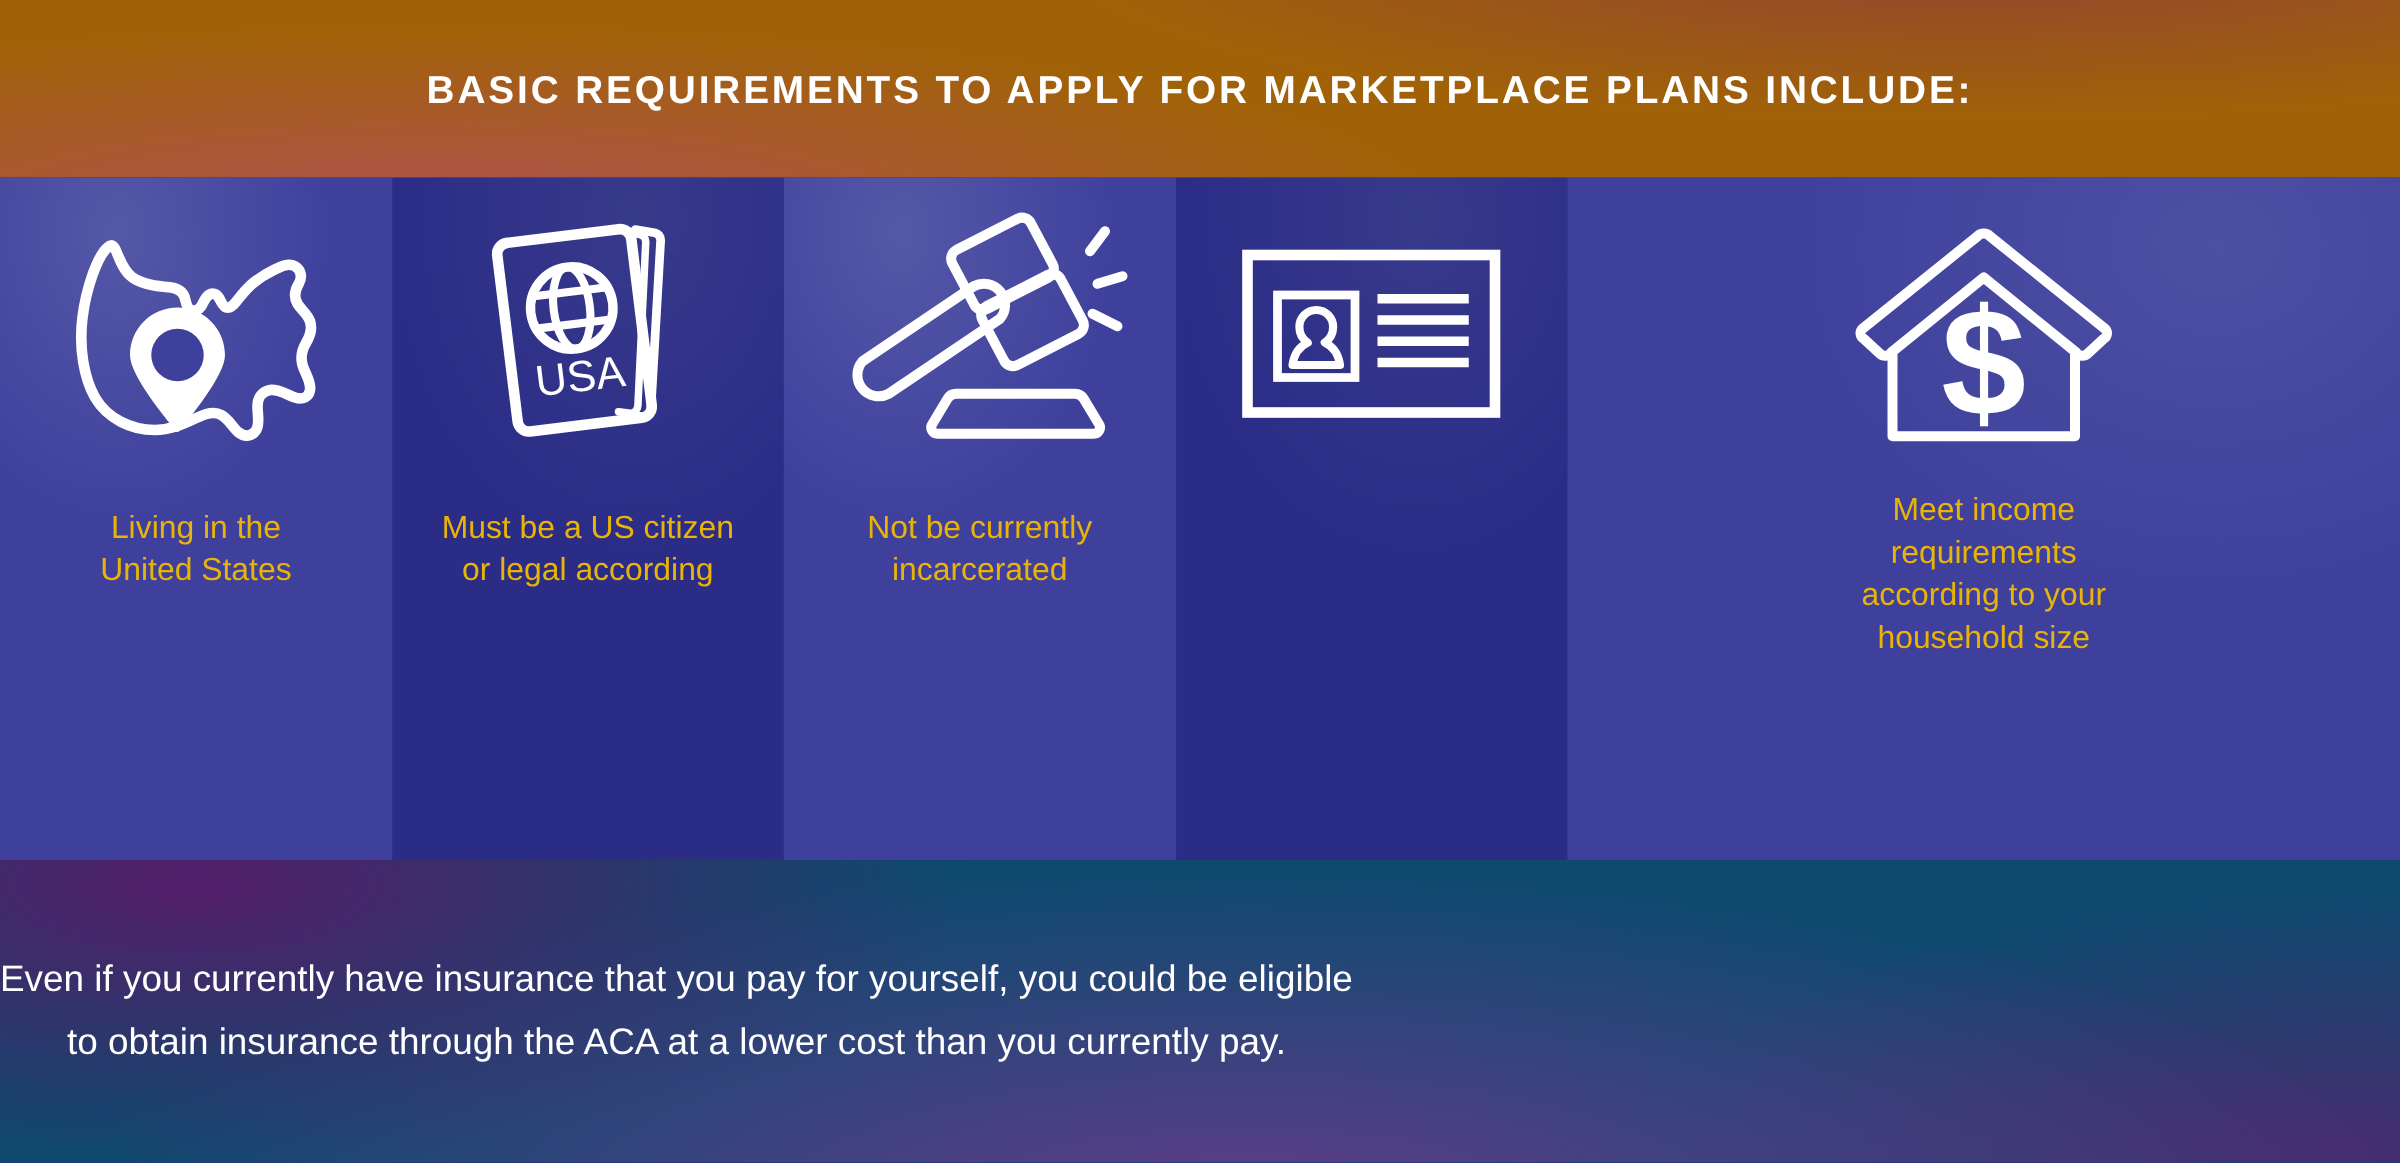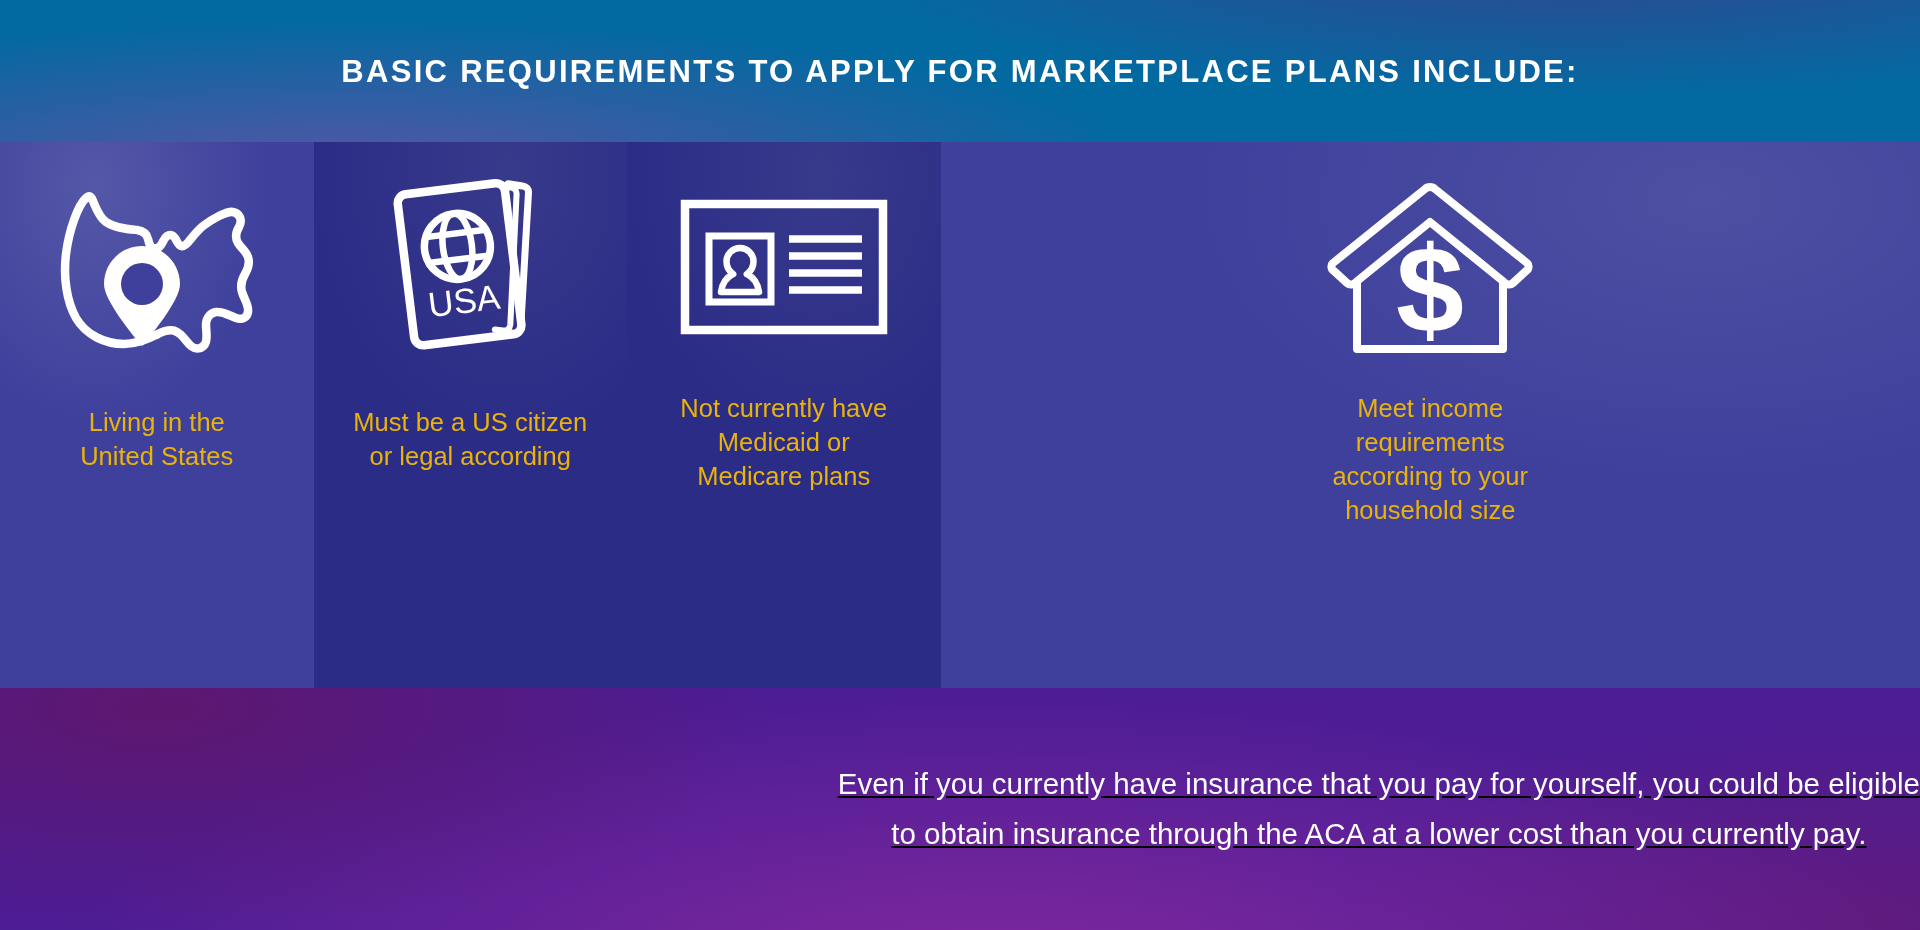--- a/index.html
+++ b/index.html
@@ -14,21 +14,21 @@
     position:relative;
     width:1920px; height:930px;
     display:flex; flex-direction:column;
   }
 
   
   .header {
     position:relative;
     height:142px;
     flex:0 0 142px;
-    background:#0369a1;
+    background:#a16207;
     display:flex; align-items:center; justify-content:center;
     overflow:hidden;
   }
   .header::before{
     content:"";
     position:absolute; inset:0;
     background:
       radial-gradient(ellipse 60% 150% at 18% 120%, rgba(190,60,170,.45) 0%, rgba(147,32,145,0) 70%),
       radial-gradient(ellipse 55% 140% at 82% -30%, rgba(120,20,120,.40) 0%, rgba(147,32,145,0) 70%);
     pointer-events:none;
@@ -103,24 +103,23 @@
     font-weight:normal;
   }
   .panel.p1 .panel-label, .panel.p2 .panel-label, .panel.p3 .panel-label { padding-top:14px; }
   .panel.p4 .panel-label { padding-top:0px; }
   .panel.p5 .panel-label { padding-top:-4px; }
 
   
   .footer {
     position:relative;
     flex:1 1 auto;
-    background:#4c1d95;
-    display:flex; align-items:center; justify-content:flex-end;
-    overflow:hidden;
-    text-decoration:underline;
+    background:#0c4a6e;
+    display:flex; align-items:center; justify-content:flex-start;
+    overflow:hidden;
   }
   .footer::before{
     content:"";
     position:absolute; inset:0;
     background:
       radial-gradient(ellipse 45% 130% at 8% 8%, rgba(96,22,104,.85) 0%, rgba(143,35,144,0) 72%),
       radial-gradient(ellipse 70% 170% at 52% 120%, rgba(172,48,166,.55) 0%, rgba(143,35,144,0) 70%),
       radial-gradient(ellipse 40% 120% at 98% 95%, rgba(108,26,112,.6) 0%, rgba(143,35,144,0) 72%);
     pointer-events:none;
   }
@@ -184,40 +183,62 @@
             <line x1="57" y1="91" x2="123" y2="91" stroke="#ffffff" stroke-width="6.5"></line>
 
             <text x="90" y="145" fill="#ffffff" font-family="Liberation Sans, sans-serif" font-size="35" font-weight="normal" text-anchor="middle">USA</text>
           </g>
         </svg>
       </div>
       <div class="panel-label">Must be a US citizen
 or legal according</div>
     </div>
 
+    <div class="panel light p3">
+      <div class="icon-wrap">
+        <svg width="240" height="200" viewBox="0 0 240 200" fill="none">
+          <g stroke="#ffffff" stroke-width="8" stroke-linecap="round" stroke-linejoin="round">
+
+            <path d="M26 122 L115 62 A17 17 0 0 1 136 88 L47 148 A17 17 0 0 1 26 122 Z"></path>
+
+            <path d="M101 33 L150 8 A8 8 0 0 1 161 12 L178 44 A8 8 0 0 1 175 55 L126 80
+                     A8 8 0 0 1 115 76 L98 44 A8 8 0 0 1 101 33 Z"></path>
+
+            <path d="M125 78 L174 53 A8 8 0 0 1 185 57 L202 89 A8 8 0 0 1 199 100 L150 125
+                     A8 8 0 0 1 139 121 L122 89 A8 8 0 0 1 125 78 Z"></path>
+
+            <path d="M82 172 L94 152 A8 8 0 0 1 101 148 L196 148 A8 8 0 0 1 203 152 L215 172
+                     A5 5 0 0 1 211 180 L86 180 A5 5 0 0 1 82 172 Z"></path>
+
+            <line x1="208" y1="34" x2="220" y2="18"></line>
+            <line x1="214" y1="60" x2="234" y2="54"></line>
+            <line x1="210" y1="84" x2="230" y2="94"></line>
+          </g>
+        </svg>
+      </div>
+      <div class="panel-label">Not be currently
+incarcerated</div>
+    </div>
 
     <div class="panel dark p4">
       <div class="icon-wrap">
         <svg width="210" height="150" viewBox="0 0 210 150" fill="none">
           <rect x="6" y="12" width="198" height="126" stroke="#ffffff" stroke-width="8.5"></rect>
           <rect x="30" y="44" width="62" height="66" stroke="#ffffff" stroke-width="7"></rect>
           <path d="M61 56 a13.5 13.5 0 0 1 13.5 13.5 c0 6.5 -3.4 10.3 -6.7 12.6
                    c6.3 2.9 11 9.1 12.2 17.9 H42 c1.2 -8.8 5.9 -15 12.2 -17.9
                    c-3.3 -2.3 -6.7 -6.1 -6.7 -12.6 A13.5 13.5 0 0 1 61 56 Z" stroke="#ffffff" stroke-width="6.5" stroke-linejoin="round"></path>
           <g stroke="#ffffff" stroke-width="7.5" stroke-linecap="butt">
             <line x1="110" y1="47" x2="183" y2="47"></line>
             <line x1="110" y1="64" x2="183" y2="64"></line>
             <line x1="110" y1="81" x2="183" y2="81"></line>
             <line x1="110" y1="98" x2="183" y2="98"></line>
           </g>
         </svg>
       </div>
-      <div class="panel-label">Not currently have
-Medicaid or
-Medicare plans</div>
     </div>
 
     <div class="panel light p5">
       <div class="icon-wrap">
         <svg width="210" height="180" viewBox="0 0 210 180" fill="none">
 
           <path d="M8 86 L100 12 A7 7 0 0 1 110 12 L202 86 A5 5 0 0 1 201 94 L188 106
                    A6 6 0 0 1 179 105 L105 45 L31 105 A6 6 0 0 1 22 106 L9 94 A5 5 0 0 1 8 86 Z" stroke="#ffffff" stroke-width="8" stroke-linejoin="round"></path>
 
           <path d="M32 104 L32 172 L178 172 L178 104" stroke="#ffffff" stroke-width="8" stroke-linejoin="round"></path>

